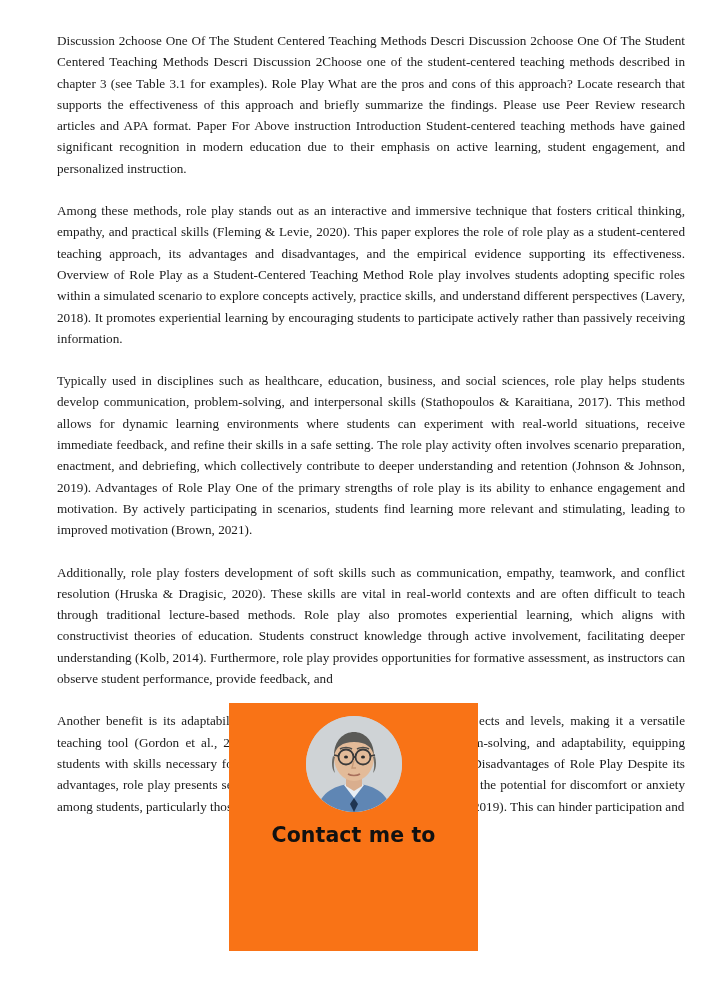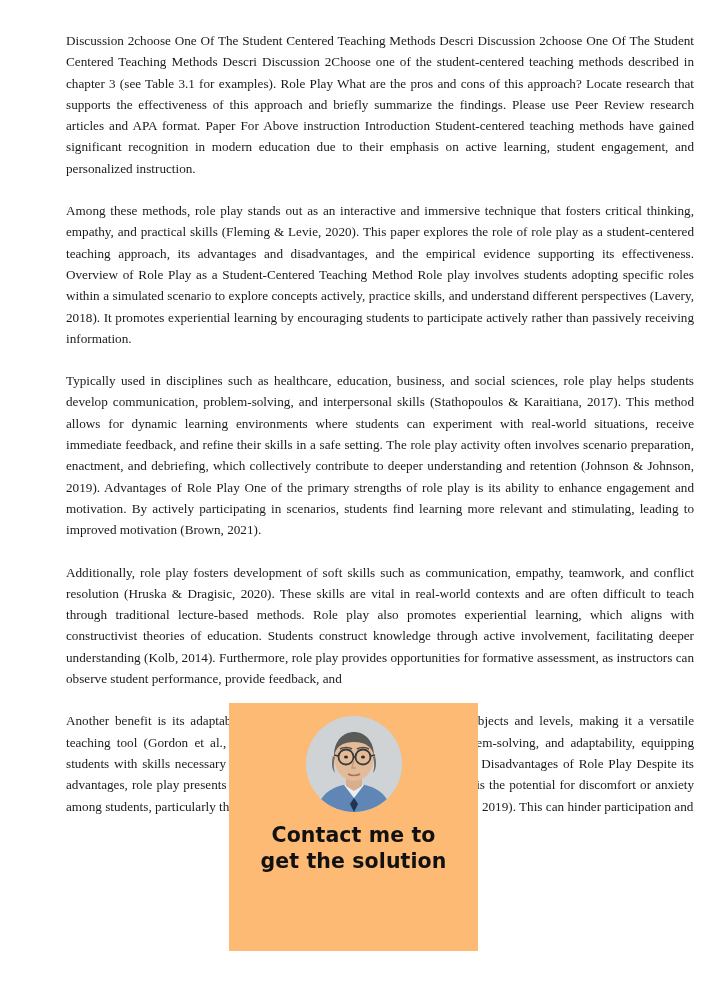--- a/index.html
+++ b/index.html
@@ -17,21 +17,21 @@
   .page {
     position: absolute;
     top: 0; left: 0;
     width: 708px;
     height: 1000px;
     background: #ffffff;
   }
   .doc-body {
     position: absolute;
     top: 30px;
-    left: 66px;
+    left: 57px;
     width: 628px;
     font-size: 13.2px;
     line-height: 21.3px;
     color: #1a1a1a;
     text-align: left;
   }
   .para {
     margin: 0 0 21px 0;
     text-align: justify;
     text-justify: inter-word;
@@ -40,21 +40,21 @@
     margin-bottom: 0;
   }
 
   
   .overlay-card {
     position: absolute;
     left: 229px;
     top: 703px;
     width: 249px;
     height: 248px;
-    background: #fdba74;
+    background: #f97316;
     display: flex;
     flex-direction: column;
     align-items: center;
     overflow: hidden;
   }
   .avatar {
     margin-top: 13px;
     width: 96px;
     height: 96px;
     border-radius: 50%;
@@ -132,17 +132,16 @@
         <path d="M34 33 C37 31 43 31 46 33" stroke="#4d4d4a" stroke-width="1.6" fill="none"></path>
         <path d="M51 33 C54 31 60 31 63 33" stroke="#4d4d4a" stroke-width="1.6" fill="none"></path>
 
         <path d="M48 44 L46 52 L50 52" stroke="#c79a77" stroke-width="1.4" fill="none"></path>
 
         <path d="M42 58 C45 60 51 60 54 58" stroke="#a9705c" stroke-width="1.6" fill="none"></path>
       </svg>
     </div>
     <div class="overlay-title">
       <span>Contact me to</span><br>
-      <span>get the solution</span>
     </div>
   </div>
 
 </div>
 
 </body></html>

